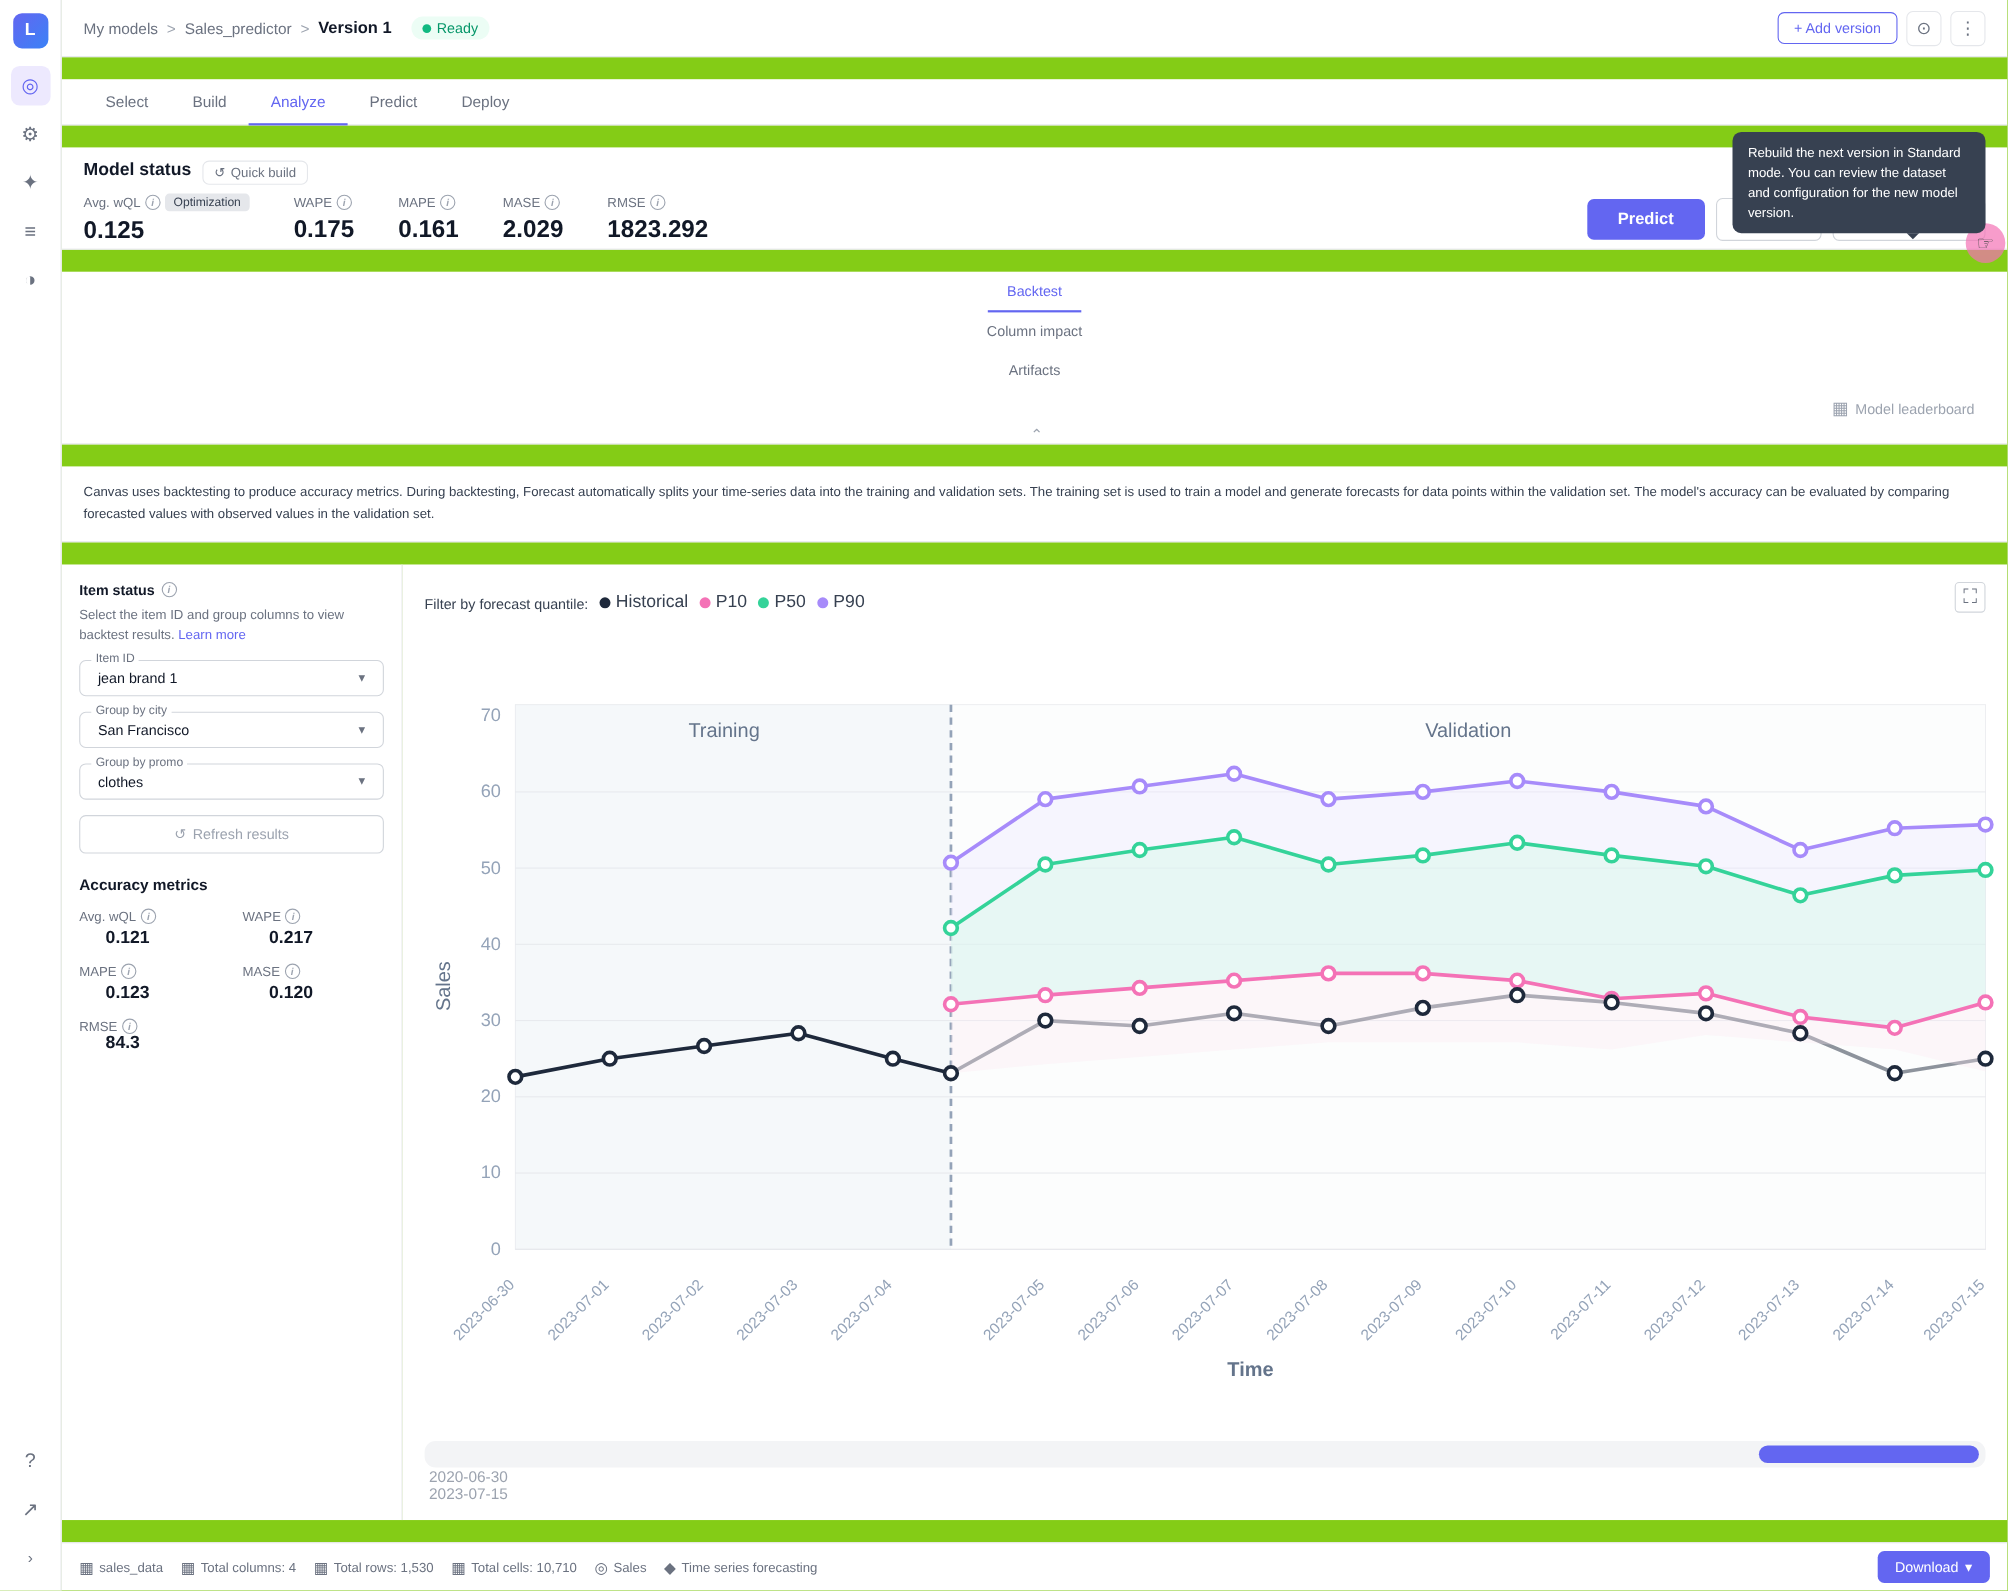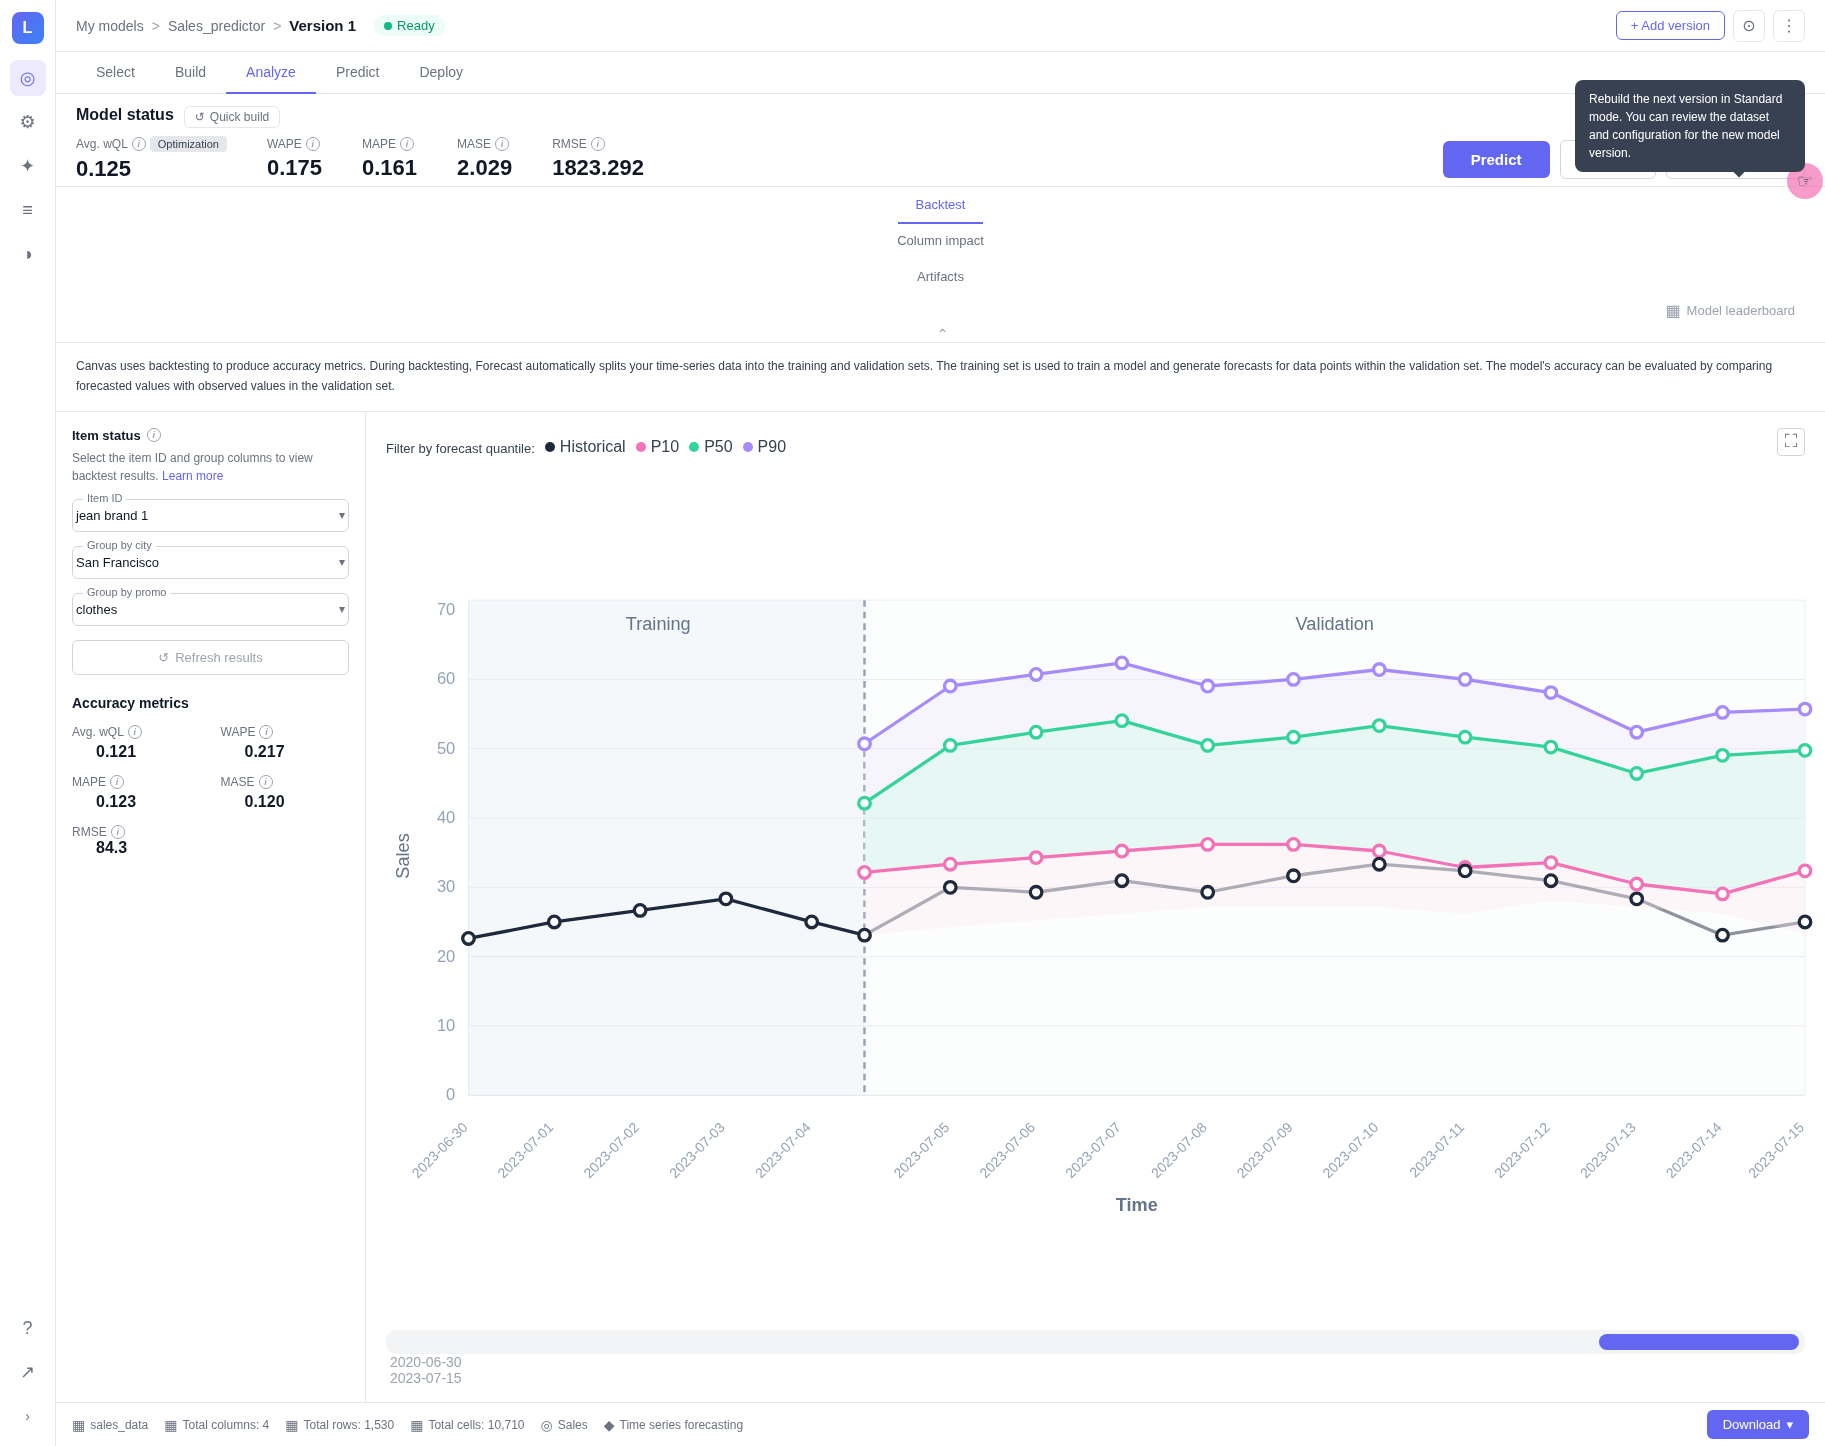--- a/index.html
+++ b/index.html
@@ -35,21 +35,22 @@
     }
     .nav-icon.active { color: #6366f1; background: #ede9fe; }
     .nav-spacer { flex: 1; }
 
     
     .main-content {
       flex: 1;
       display: flex;
       flex-direction: column;
       overflow: hidden;
-      background: #4c1d95;
+      background: #84cc16;
+      gap: 20px;
     }
 
     
     .header {
       display: flex;
       align-items: center;
       padding: 8px 20px;
       border-bottom: 1px solid #e5e7eb;
       background: #fff;
       min-height: 52px;
@@ -245,21 +246,21 @@
       margin-bottom: 6px;
     }
     .panel-desc {
       font-size: 12px; color: #6b7280;
       line-height: 1.5;
       margin-bottom: 14px;
     }
     .learn-more { color: #6366f1; cursor: pointer; }
     .dropdown-field {
       border: 1px solid #d1d5db; border-radius: 6px;
-      padding: 8px 3px;
+      padding: 8px 16px;
       margin-bottom: 14px;
       display: flex; align-items: flex-start; justify-content: space-between;
       cursor: pointer; background: #fff;
       position: relative;
     }
     .dropdown-field-label {
       position: absolute;
       top: -8px; left: 10px;
       background: #fff;
       padding: 0 4px;

